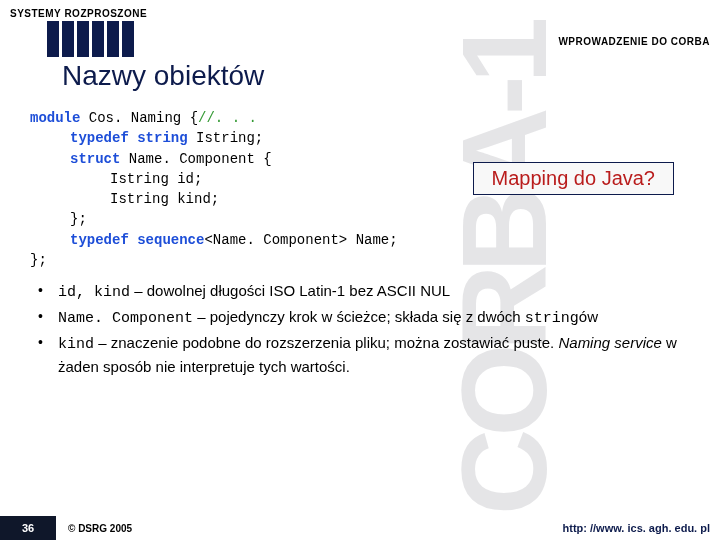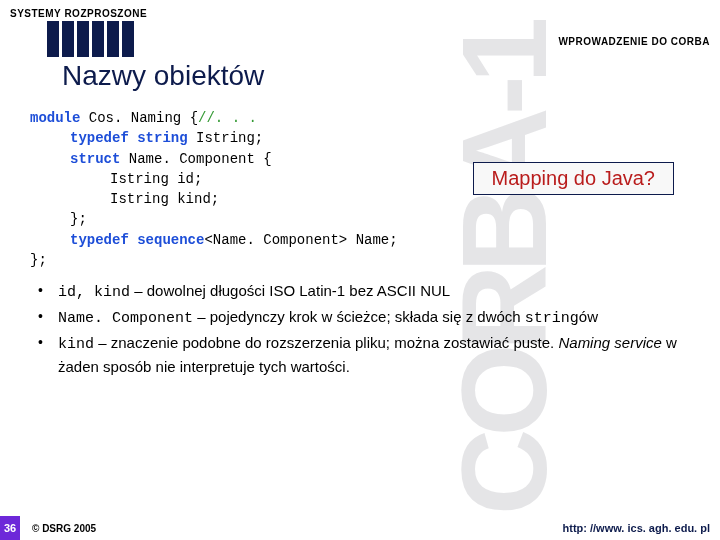--- a/index.html
+++ b/index.html
@@ -112,23 +112,23 @@
   .footer {
     position: absolute;
     bottom: 0;
     left: 0;
     right: 0;
     height: 24px;
     display: flex;
     align-items: center;
   }
   .page-num {
-    width: 20px;
+    width: 56px;
     height: 24px;
-    background: #6d28d9;
+    background: #0f172a;
     color: #fff;
     font-size: 11px;
     font-weight: bold;
     display: flex;
     align-items: center;
     justify-content: center;
   }
   .copyright {
     margin-left: 12px;
     font-size: 10px;

